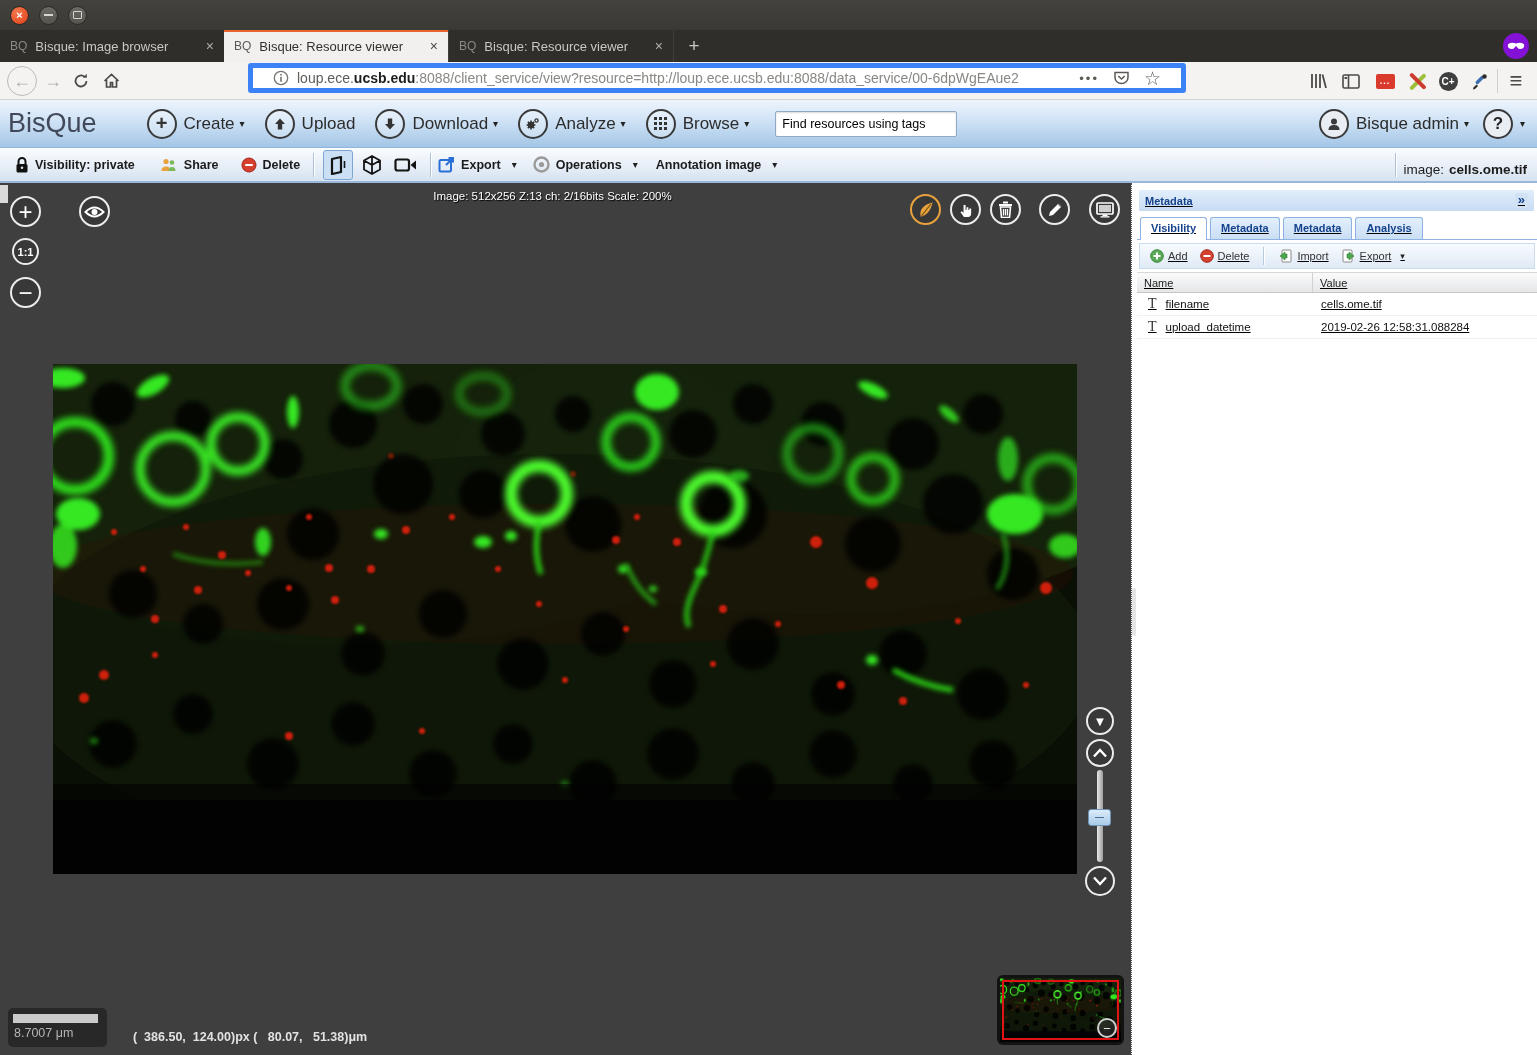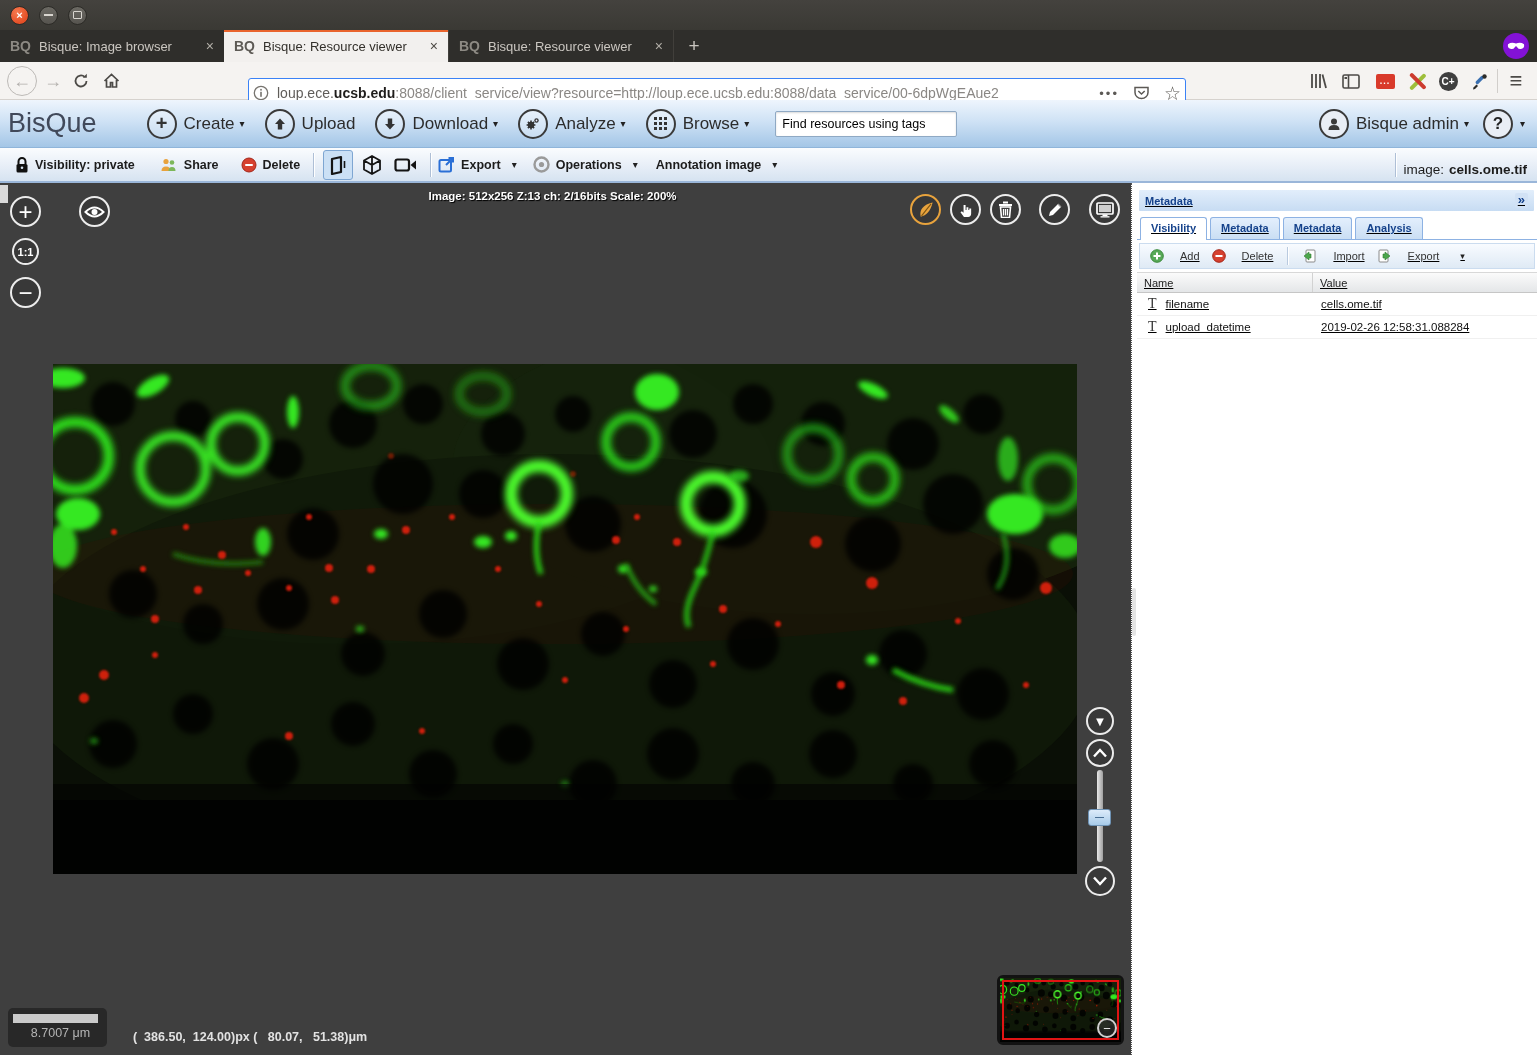--- a/index.html
+++ b/index.html
@@ -14,40 +14,40 @@
           font-size:11px;line-height:1;color:#fff;border:1px solid #2c2b27;box-sizing:border-box;cursor:default;}
   .winbtn.close{background:radial-gradient(circle at 35% 30%,#f6794f,#e44f26 70%);color:#fdfdfd;font-weight:bold;}
   .winbtn.min,.winbtn.max{background:linear-gradient(#6b6963,#56544f);color:#d8d5cf;}
   .winbtn.max .sq{width:7px;height:6px;border:1.5px solid #d8d5cf;border-radius:1px;}
   .win-title{color:#dfdbd4;font-weight:bold;font-size:14px;margin-left:55px;letter-spacing:.1px;}
 
   
   .tabbar{position:absolute;left:0;top:30px;width:100%;height:32px;background:#2f2e2b;display:flex;align-items:stretch;}
   .ftab{width:204px;display:flex;align-items:center;padding:0 10px;font-size:13px;color:#cac6c0;position:relative;cursor:pointer;}
   .ftab + .ftab{border-left:1px solid #413f3b;}
-  .ftab .fav{font-size:14px;font-weight:bold;color:#8d8a84;margin-right:8px;letter-spacing:0;}
+  .ftab .fav{font-size:12px;font-weight:normal;color:#8d8a84;margin-right:8px;letter-spacing:0;}
   .ftab .lbl{white-space:nowrap;overflow:hidden;flex:1;}
   .ftab .tclose{margin-left:8px;color:#b3afa8;font-size:14px;}
   .ftab.active{background:#f2f0ee;color:#33302b;border-left:none;}
   .ftab.active::before{content:"";position:absolute;left:0;top:0;right:0;height:2px;background:#e9642d;}
   .ftab.active .fav{color:#5c5954;}
   .ftab.active .tclose{color:#4d4a45;}
   .newtab{width:40px;display:flex;align-items:center;justify-content:center;color:#c9c5bf;font-size:19px;cursor:pointer;
           border-left:1px solid #413f3b;}
   .maskbtn{margin-left:auto;margin-right:8px;align-self:center;cursor:default;}
 
   
   .navbar{position:absolute;left:0;top:62px;width:100%;height:38px;background:#f5f3f1;border-bottom:1px solid #d6d2ce;
           box-sizing:border-box;}
   .navico{position:absolute;top:4px;width:30px;height:30px;display:flex;align-items:center;justify-content:center;
           color:#4c4a47;font-size:18px;cursor:pointer;}
   .navico.disabled{color:#b3b0ad;}
   .backcirc{border:1px solid #bdbab7;border-radius:50%;width:28px;height:28px;}
-  .urlbar{position:absolute;left:248px;top:16px;width:938px;height:30px;background:#fff;border:1px solid #3b82f6;
-          border-radius:3px;display:flex;align-items:center;padding:0 4px;box-sizing:border-box;cursor:text;}
+  .urlbar{position:absolute;left:248px;top:1px;width:938px;height:30px;background:#fff;border:5px solid #3b82f6;
+          border-radius:3px;display:flex;align-items:center;padding:0 20px;box-sizing:border-box;cursor:text;}
   .urltext{font-size:14px;white-space:nowrap;overflow:hidden;margin-left:8px;flex:1;}
   .urltext .p1{color:#5f5c59;}
   .urltext .p2{color:#1f1d1b;font-weight:bold;}
   .urltext .p3{color:#8a8784;}
   .urlbtn{color:#5c5955;font-size:13px;margin-left:14px;cursor:pointer;display:flex;align-items:center;}
   .burger{font-size:22px;color:#4c4a47;}
 
   
   .bqheader{position:absolute;left:0;top:100px;width:100%;height:48px;
             background:linear-gradient(#eef5fd 0%,#cfe2f5 45%,#b3d0ec 80%,#a4c6e6 100%);
@@ -74,56 +74,56 @@
   .imglab b{margin-left:5px;}
 
   
   .content{position:absolute;left:0;top:183px;width:100%;height:872px;}
   .viewer{position:absolute;left:0;top:0;width:1131px;height:872px;background:#3f3f3f;overflow:hidden;}
   .splitter{position:absolute;left:1131px;top:0;width:6px;height:100%;background:#fff;border-left:1px dotted #555;box-sizing:border-box;cursor:col-resize;}
   .split-handle{position:absolute;left:1132px;top:405px;width:4px;height:48px;background:#e4e4e4;border-radius:2px;cursor:pointer;}
   .panel{position:absolute;left:1137px;top:0;width:400px;height:872px;background:#fff;text-decoration:underline;}
 
   
-  .ovtext{position:absolute;left:0;right:54px;top:7px;text-align:center;color:#fff;font-size:11.5px;font-weight:bold;
+  .ovtext{position:absolute;left:0;right:54px;top:7px;text-align:center;color:#fff;font-size:11.5px;font-weight:normal;
           text-shadow:1px 1px 1px #000;padding-left:28px;}
   .vbtn{position:absolute;border-radius:50%;border:2px solid #ececec;color:#fff;display:flex;align-items:center;
         justify-content:center;background:rgba(25,25,25,.18);box-sizing:border-box;cursor:pointer;}
   .vbtn.orange{border-color:#e8a33d;}
   .cornerstrip{position:absolute;left:0;top:2px;width:8px;height:18px;background:#d9d9d9;}
   .micro{position:absolute;left:53px;top:181px;width:1024px;height:510px;cursor:crosshair;}
   .ztrack{position:absolute;left:1097px;top:587px;width:6px;height:92px;border-radius:3px;
           background:linear-gradient(90deg,#e8e8e8,#9f9f9f);cursor:pointer;}
   .zhandle{position:absolute;left:1088px;top:626px;width:23px;height:17px;border:1px solid #6f93b5;border-radius:3px;
            background:linear-gradient(#dcebfa,#a8cbe9);box-sizing:border-box;display:flex;align-items:center;justify-content:center;cursor:grab;}
   .zhandle::after{content:"";width:9px;height:0;border-top:1px solid #4a6f94;}
   .scalebox{position:absolute;left:8px;top:825px;width:99px;height:39px;background:rgba(38,38,38,.92);border-radius:5px;}
   .scalebar{margin:6px 9px 0 5px;height:9px;background:#cacaca;}
-  .scalelab{margin:3px 0 0 6px;color:#b5b5b5;font-size:12.5px;text-align:center;}
+  .scalelab{margin:3px 0 0 6px;color:#b5b5b5;font-size:12.5px;}
   .coords{position:absolute;left:133px;top:847px;color:#e2e2e2;font-size:12.5px;font-weight:bold;white-space:pre;}
   .thumb{position:absolute;left:997px;top:792px;width:127px;height:70px;background:#000;border:3px solid #121212;
          border-radius:6px;box-sizing:border-box;cursor:pointer;}
   .thumb .vp{position:absolute;left:2px;top:2px;right:2px;bottom:2px;border:2px solid #e01414;}
   .thumb-minus{position:absolute;right:4px;bottom:4px;width:20px;height:20px;border-radius:50%;border:2px solid #cfcfcf;
                color:#eee;display:flex;align-items:center;justify-content:center;font-size:13px;box-sizing:border-box;
                background:rgba(70,70,70,.45);cursor:pointer;}
 
   
   .pheader{margin:7px 3px 0 2px;height:21px;background:linear-gradient(#e2eefb,#c7dcf3);display:flex;align-items:center;
            padding:0 6px;border-radius:1px;}
   .ptitle{font-size:11px;font-weight:bold;color:#15428b;}
   .pcollapse{margin-left:auto;color:#15428b;font-size:13px;font-weight:bold;line-height:1;cursor:pointer;
              background:#d2e2f5;border-radius:2px;padding:0 3px 2px;}
   .ptabs{display:flex;gap:3px;padding:4px 0 0 3px;border-bottom:1px solid #8db2e3;margin-top:2px;background:#fff;}
   .ptab{font-size:11px;font-weight:bold;color:#15428b;background:linear-gradient(#e3effd,#cadef3);
         border:1px solid #8db2e3;border-bottom:none;border-radius:3px 3px 0 0;padding:4px 10px 5px;cursor:pointer;}
   .ptab.active{background:#fff;margin-bottom:-1px;padding-bottom:6px;}
   .ptoolbar{margin:3px 2px;height:26px;display:flex;align-items:center;background:linear-gradient(#f8fbff,#dfeaf5);
             border:1px solid #cbdcef;font-size:11px;color:#333;padding:0 4px;box-sizing:border-box;}
-  .tbtn{display:flex;align-items:center;gap:16px;padding:2px 6px;border-radius:3px;cursor:pointer;white-space:nowrap;}
+  .tbtn{display:flex;align-items:center;gap:4px;padding:2px 6px;border-radius:3px;cursor:pointer;white-space:nowrap;}
   .psep{width:1px;height:18px;background:#b9cadf;margin:0 8px;box-shadow:1px 0 0 #fff;}
   .ghead{display:flex;height:19px;background:linear-gradient(#fbfbfb,#e4e6e8);border-top:1px solid #d8d8d8;
          border-bottom:1px solid #c6c6c6;font-size:11px;color:#222;align-items:center;}
   .gh-name{width:176px;padding-left:7px;border-right:1px solid #d2d2d2;box-sizing:border-box;height:100%;display:flex;align-items:center;cursor:pointer;}
   .gh-val{flex:1;padding-left:7px;cursor:pointer;}
   .grow{display:flex;height:22px;border-bottom:1px solid #f0f0f0;font-size:11.5px;color:#101010;align-items:center;cursor:pointer;}
   .gc-name{width:176px;padding-left:11px;display:flex;align-items:center;box-sizing:border-box;}
   .gc-val{flex:1;padding-left:8px;}
   .ticon{font-family:"Liberation Serif",serif;font-size:14px;color:#333;margin-right:9px;line-height:1;}
 

